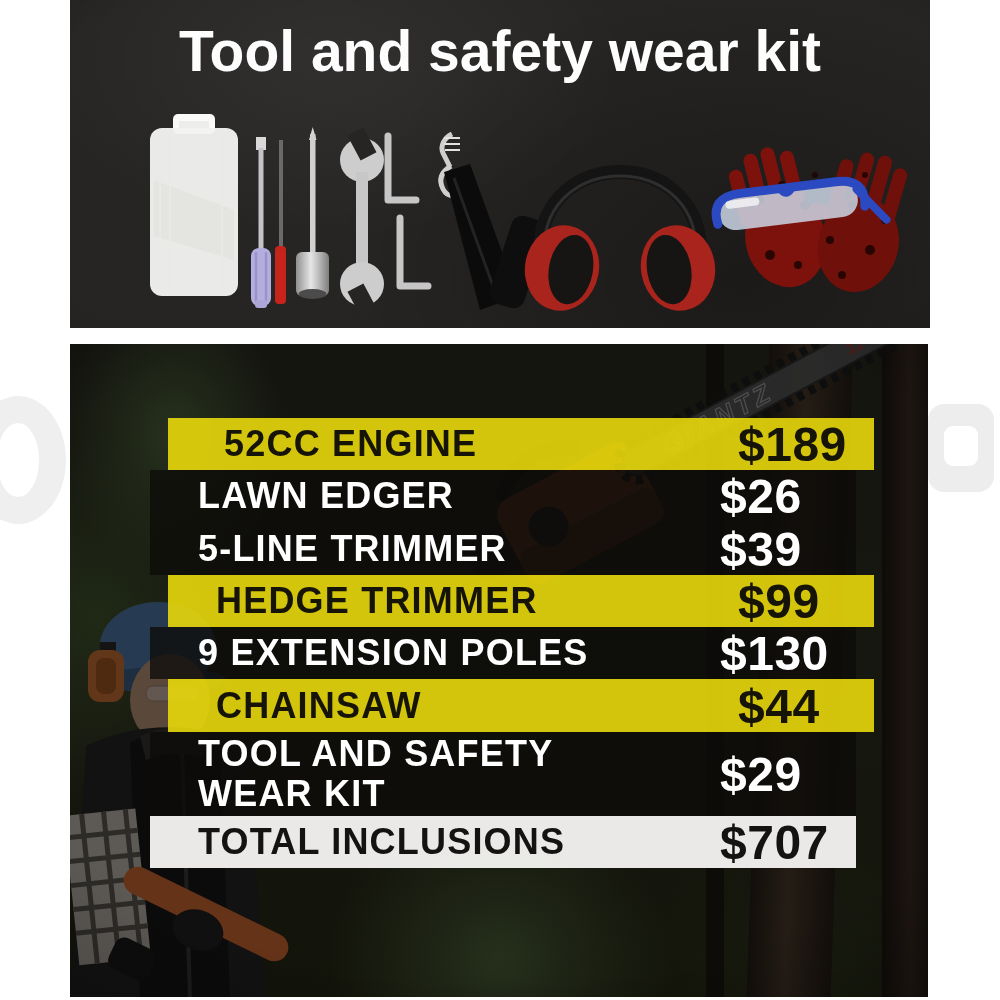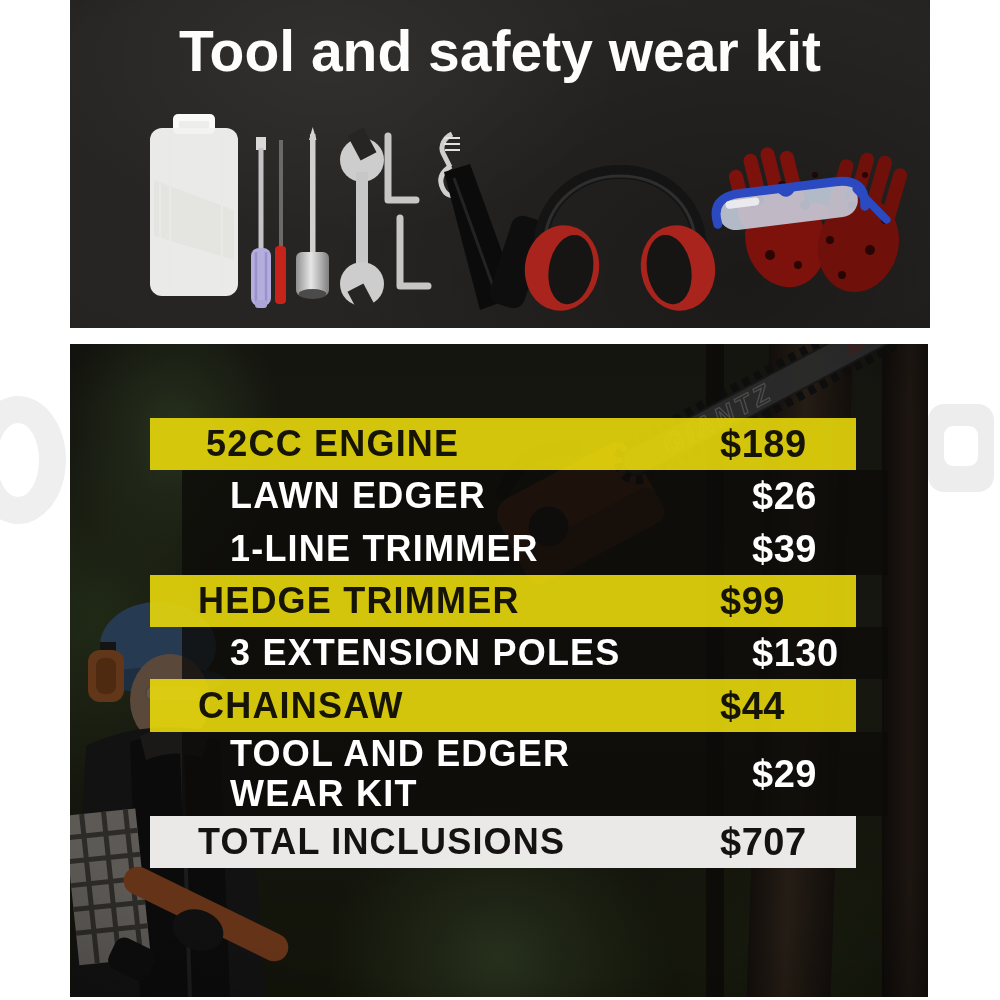--- a/index.html
+++ b/index.html
@@ -35,23 +35,23 @@
   .vignette{position:absolute;inset:0;background:radial-gradient(120% 100% at 50% 45%, transparent 52%, rgba(0,0,0,.55));}
   .man-svg{position:absolute;left:0;top:0;filter:brightness(.6) saturate(.85);}
   .saw-svg{position:absolute;left:0;top:0;filter:brightness(.55) saturate(.8);opacity:.95;}
 
   
   .price-table{position:absolute;left:80px;top:74px;width:706px;}
   .row{position:relative;width:706px;}
   .row .label{position:absolute;left:48px;top:50%;transform:translateY(-50%);
     font-size:36px;font-weight:800;letter-spacing:1.2px;white-space:pre-line;line-height:1.12;}
   .row .price{position:absolute;left:570px;top:50%;transform:translateY(-50%);
-    font-size:38px;font-weight:800;letter-spacing:.5px;}
-  .row.yellow{height:52.3px;background:rgba(232,216,11,.9);color:#161307;}
-  .row.dark{height:52.3px;background:rgba(13,11,9,.78);color:#ffffff;margin-left:32px;}
+    font-size:48px;font-weight:800;letter-spacing:.5px;}
+  .row.yellow{height:52.3px;background:rgba(232,216,11,.9);color:#161307;margin-left:18px;}
+  .row.dark{height:52.3px;background:rgba(13,11,9,.78);color:#ffffff;}
   .row.tall{height:84px;}
   .row.total{height:52px;background:rgba(242,241,238,.97);color:#151311;text-decoration:underline;}
   .row:first-child .label{left:56px;}
 
   
   .wm-left{position:absolute;left:-30px;top:396px;width:96px;height:128px;
     border:27px solid #efefef;border-radius:50%;box-sizing:border-box;}
   .wm-right{position:absolute;left:928px;top:404px;width:66px;height:88px;
     background:#ededed;border-radius:16px;}
   .wm-right-hole{position:absolute;left:944px;top:426px;width:34px;height:40px;
@@ -234,37 +234,37 @@
     <div class="price-table">
       <div class="row yellow">
         <span class="label">52CC ENGINE</span>
         <span class="price">$189</span>
       </div>
       <div class="row dark">
         <span class="label">LAWN EDGER</span>
         <span class="price">$26</span>
       </div>
       <div class="row dark">
-        <span class="label">1-LINE TRIMMER</span>
+        <span class="label">5-LINE TRIMMER</span>
         <span class="price">$39</span>
       </div>
       <div class="row yellow">
         <span class="label">HEDGE TRIMMER</span>
         <span class="price">$99</span>
       </div>
       <div class="row dark">
-        <span class="label">3 EXTENSION POLES</span>
+        <span class="label">9 EXTENSION POLES</span>
         <span class="price">$130</span>
       </div>
       <div class="row yellow">
         <span class="label">CHAINSAW</span>
         <span class="price">$44</span>
       </div>
       <div class="row dark tall">
-        <span class="label">TOOL AND EDGER
+        <span class="label">TOOL AND SAFETY
 WEAR KIT</span>
         <span class="price">$29</span>
       </div>
       <div class="row total">
         <span class="label">TOTAL INCLUSIONS</span>
         <span class="price">$707</span>
       </div>
     </div>
   </section>
 

